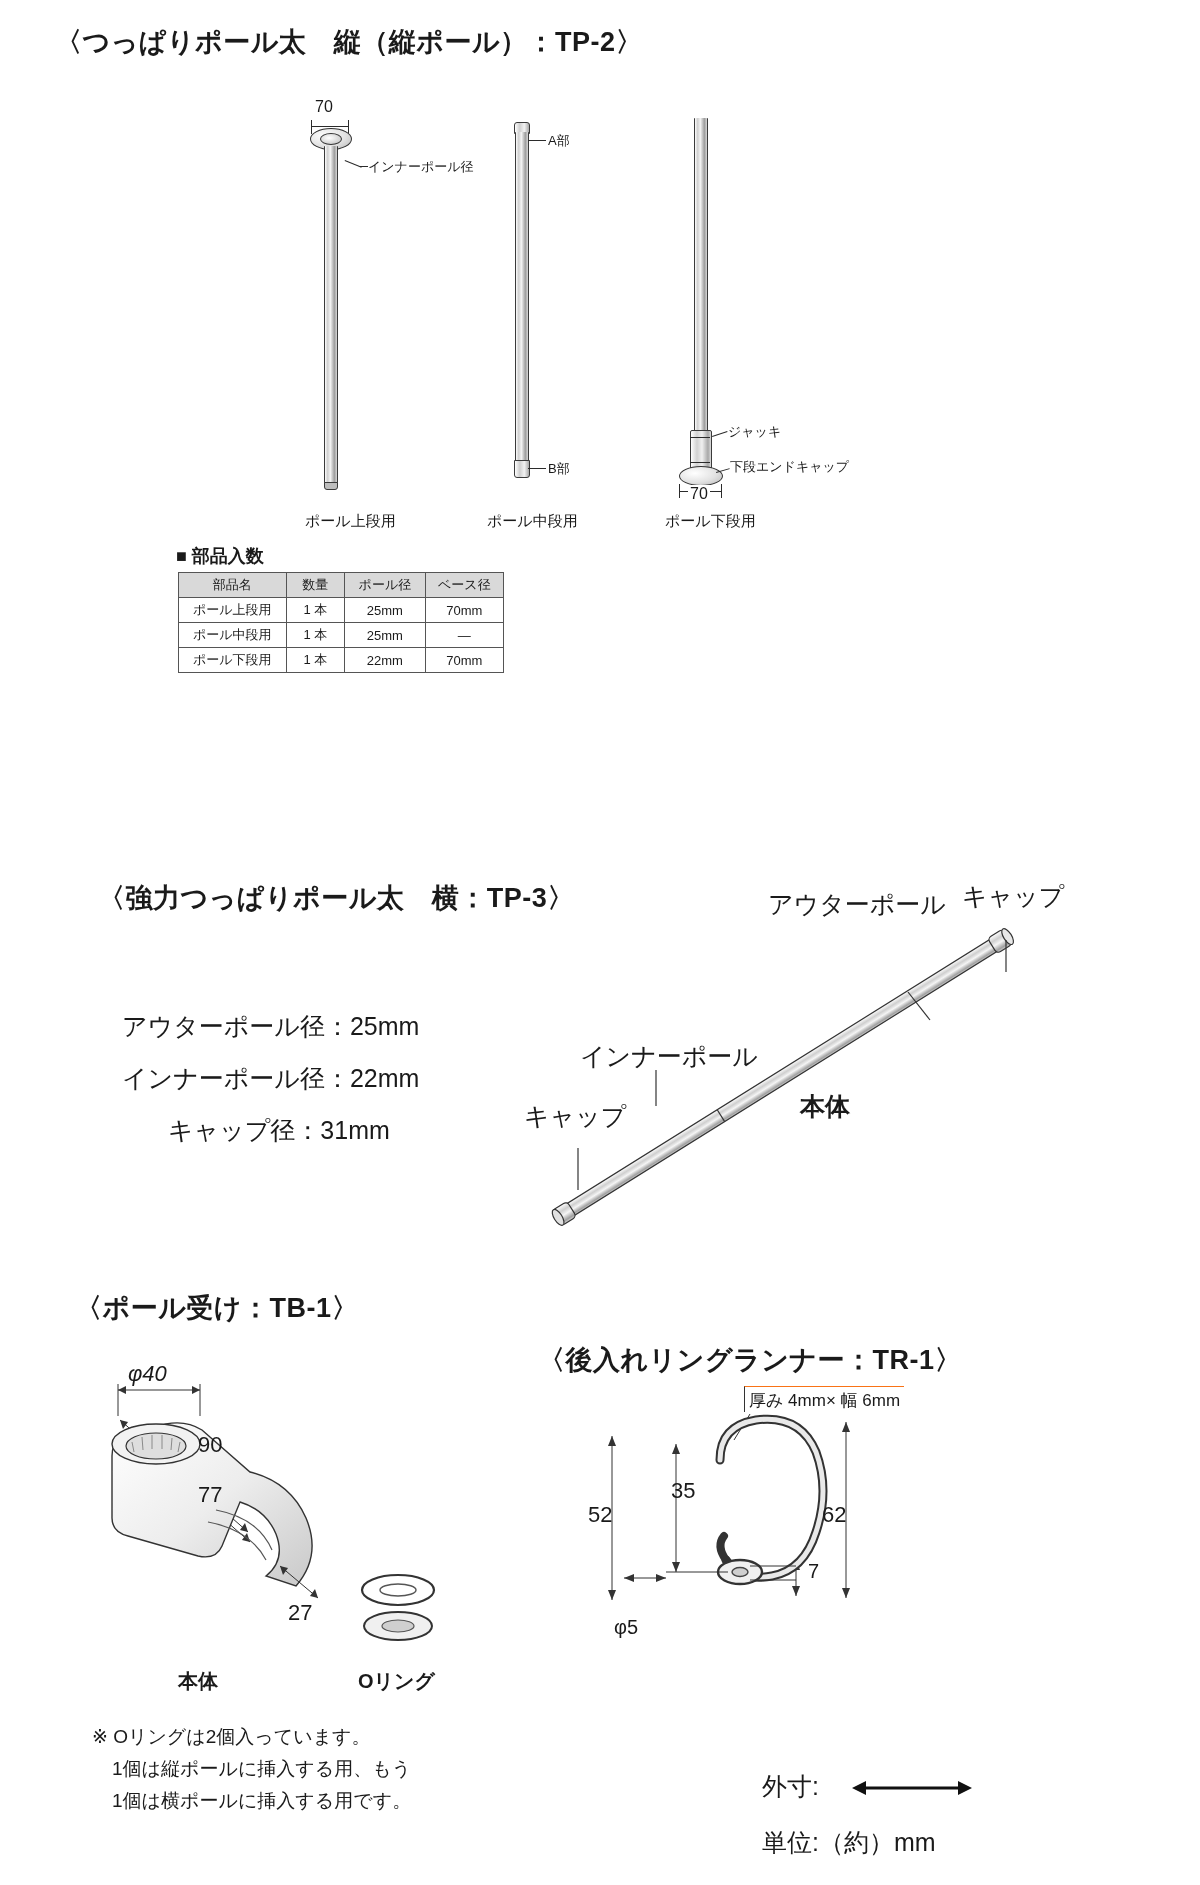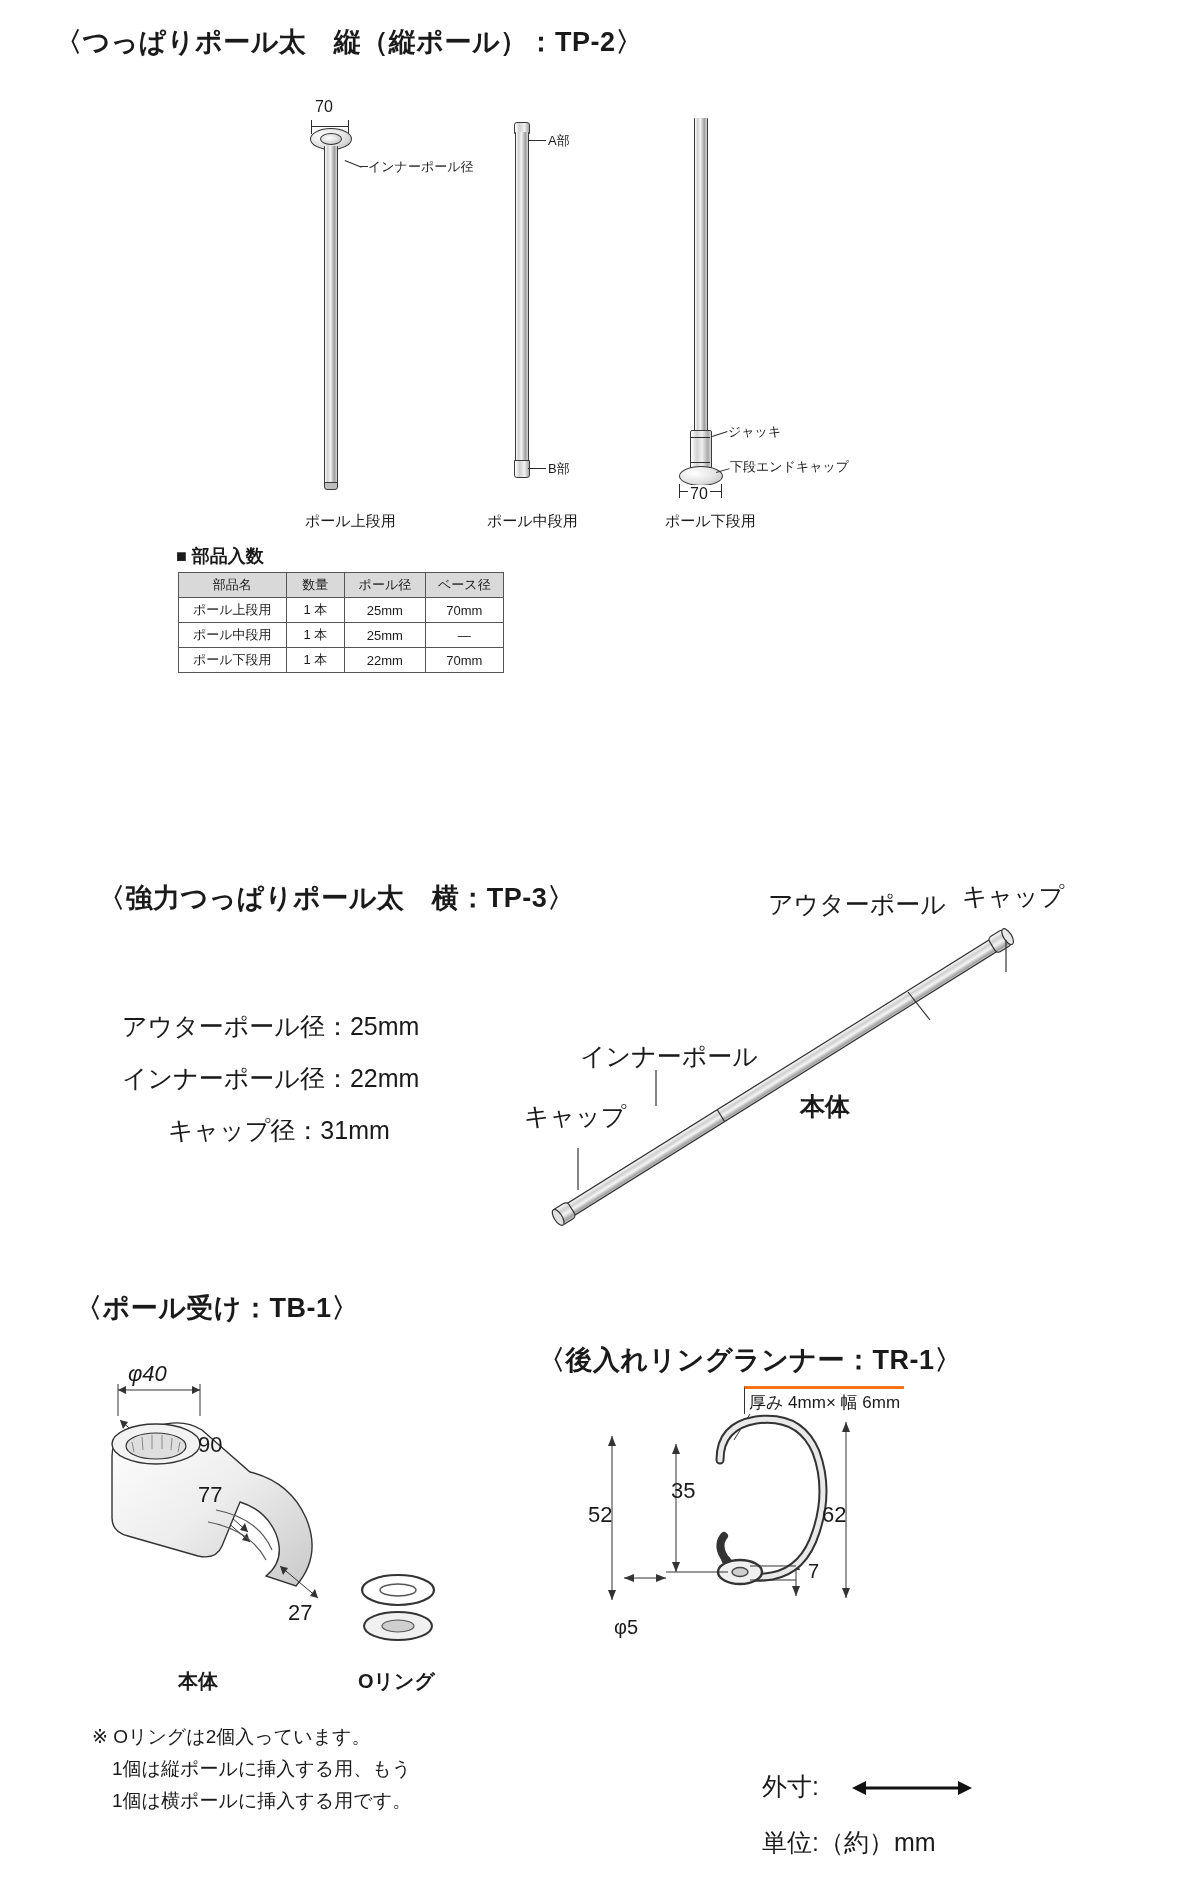--- a/index.html
+++ b/index.html
@@ -290,21 +290,21 @@
 
     <path d="M126,160 Q116,146 124,136" fill="none" stroke="#333" stroke-width="8" stroke-linecap="round"></path>
 
     <ellipse cx="140" cy="172" rx="22" ry="12" fill="#f0f0f0" stroke="#333" stroke-width="2.4"></ellipse>
     <ellipse cx="140" cy="172" rx="8" ry="4.5" fill="#cfcfcf" stroke="#444" stroke-width="1.4"></ellipse>
     <line x1="150" y1="166" x2="196" y2="166" stroke="#333" stroke-width="1"></line>
     <line x1="150" y1="180" x2="196" y2="180" stroke="#333" stroke-width="1"></line>
     <line x1="66" y1="172" x2="128" y2="172" stroke="#333" stroke-width="1"></line>
   </svg>
 
-  <div class="abs lbl" style="left:744px;top:1386px;font-size:17px;border-top:3px solid #f97316;border-left:1px solid #333;padding:2px 4px 0 4px;">厚み 4mm× 幅 6mm</div>
+  <div class="abs lbl" style="left:744px;top:1386px;font-size:17px;border-top:1px solid #f97316;border-left:1px solid #333;padding:2px 4px 0 4px;">厚み 4mm× 幅 6mm</div>
   <div class="abs dim" style="left:588px;top:1502px;font-size:22px;">52</div>
   <div class="abs dim" style="left:652px;top:1478px;font-size:22px;margin-left:19px;">35</div>
   <div class="abs dim" style="left:822px;top:1502px;font-size:22px;">62</div>
   <div class="abs dim" style="left:614px;top:1616px;font-size:20px;">φ5</div>
   <div class="abs dim" style="left:808px;top:1560px;font-size:20px;">7</div>
 </div>
 
 <div class="abs big" style="left:762px;top:1770px;">外寸:</div>
 <svg width="120" height="24" style="position:absolute;left:852px;top:1776px;">
   <line x1="10" y1="12" x2="110" y2="12" stroke="#111" stroke-width="3"></line>

